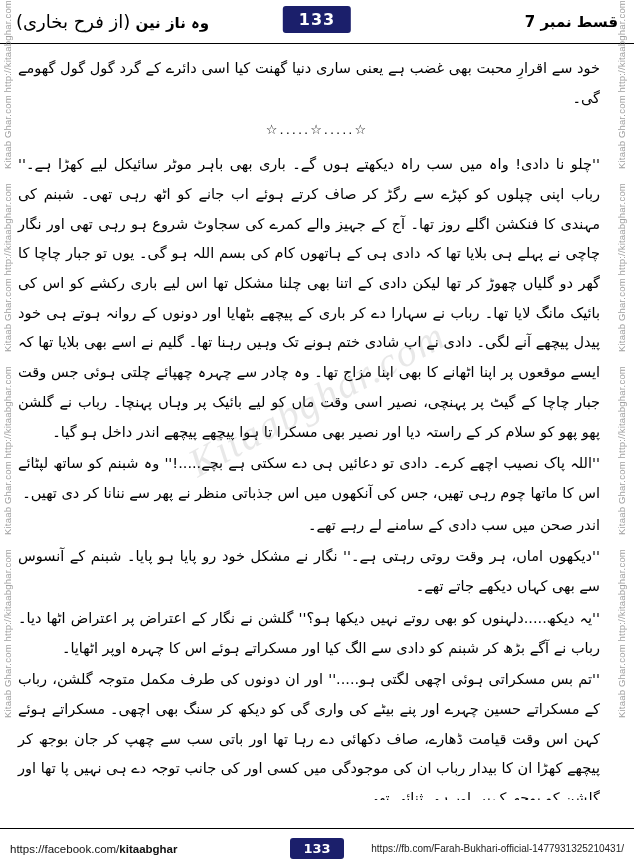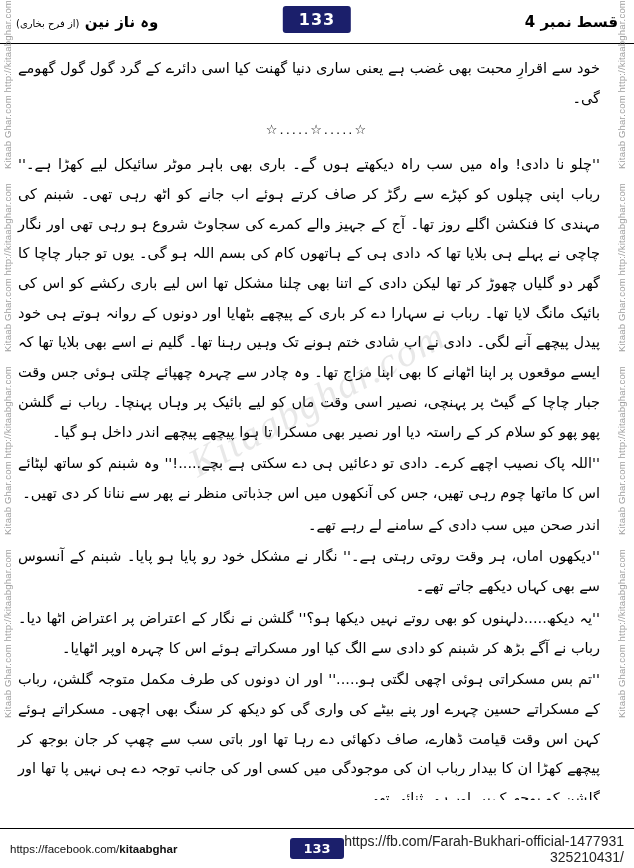--- a/index.html
+++ b/index.html
@@ -143,40 +143,40 @@
   .footer-left .brand { font-weight: bold; }
   .footer-center {
     background: #1b1f6b;
     color: #fff;
     font-size: 13px;
     font-weight: bold;
     padding: 3px 13px;
     border-radius: 3px;
   }
   .footer-right {
-    font-size: 14px;
+    font-size: 10px;
     color: #222;
     font-family: "Liberation Sans", sans-serif;
     flex: 1;
     text-align: right;
     word-break: break-all;
   }
 </style>
 </head>
 <body>
 
 <div class="page">
 
   <div class="header">
     <div class="header-left">
       <span>وہ ناز نین</span>
-      <span style="font-weight:normal;font-size:10px;">(از فرح بخاری)</span>
+      <span style="font-weight:normal;font-size:18px;">(از فرح بخاری)</span>
     </div>
     <div class="header-center">133</div>
-    <div class="header-right">قسط نمبر 4</div>
+    <div class="header-right">قسط نمبر 7</div>
   </div>
 
   <div class="content">
     <p class="para">خود سے اقرارِ محبت بھی غضب ہے یعنی ساری دنیا گھنت کیا اسی دائرے کے گرد گول گول گھومے گی۔</p>
     <div class="sep">☆.....☆.....☆</div>
     <p class="para">''چلو نا دادی! واہ میں سب راہ دیکھتے ہوں گے۔ باری بھی باہر موٹر سائیکل لیے کھڑا ہے۔'' رباب اپنی چپلوں کو کپڑے سے رگڑ کر صاف کرتے ہوئے اب جانے کو اٹھ رہی تھی۔ شبنم کی مہندی کا فنکشن اگلے روز تھا۔ آج کے جہیز والے کمرے کی سجاوٹ شروع ہو رہی تھی اور نگار چاچی نے پہلے ہی بلایا تھا کہ دادی ہی کے ہاتھوں کام کی بسم اللہ ہو گی۔ یوں تو جبار چاچا کا گھر دو گلیاں چھوڑ کر تھا لیکن دادی کے اتنا بھی چلنا مشکل تھا اس لیے باری رکشے کو اس کی بائیک مانگ لایا تھا۔ رباب نے سہارا دے کر باری کے پیچھے بٹھایا اور دونوں کے روانہ ہوتے ہی خود پیدل پیچھے آنے لگی۔ دادی نے اب شادی ختم ہونے تک وہیں رہنا تھا۔ گلیم نے اسے بھی بلایا تھا کہ ایسے موقعوں پر اپنا اٹھانے کا بھی اپنا مزاج تھا۔ وہ چادر سے چہرہ چھپائے چلتی ہوئی جس وقت جبار چاچا کے گیٹ پر پہنچی، نصیر اسی وقت ماں کو لیے بائیک پر وہاں پہنچا۔ رباب نے گلشن پھو پھو کو سلام کر کے راستہ دیا اور نصیر بھی مسکرا تا ہوا پیچھے پیچھے اندر داخل ہو گیا۔</p>
     <p class="para">''اللہ پاک نصیب اچھے کرے۔ دادی تو دعائیں ہی دے سکتی ہے بچے.....!'' وہ شبنم کو ساتھ لپٹائے اس کا ماتھا چوم رہی تھیں، جس کی آنکھوں میں اس جذباتی منظر نے پھر سے ننانا کر دی تھیں۔</p>
     <p class="para">اندر صحن میں سب دادی کے سامنے لے رہے تھے۔</p>
     <p class="para">''دیکھوں اماں، ہر وقت روتی رہتی ہے۔'' نگار نے مشکل خود رو پایا ہو پایا۔ شبنم کے آنسوس سے بھی کہاں دیکھے جاتے تھے۔</p>
     <p class="para">''یہ دیکھ.....دلہنوں کو بھی روتے نہیں دیکھا ہو؟'' گلشن نے نگار کے اعتراض پر اعتراض اٹھا دیا۔ رباب نے آگے بڑھ کر شبنم کو دادی سے الگ کیا اور مسکراتے ہوئے اس کا چہرہ اوپر اٹھایا۔</p>

